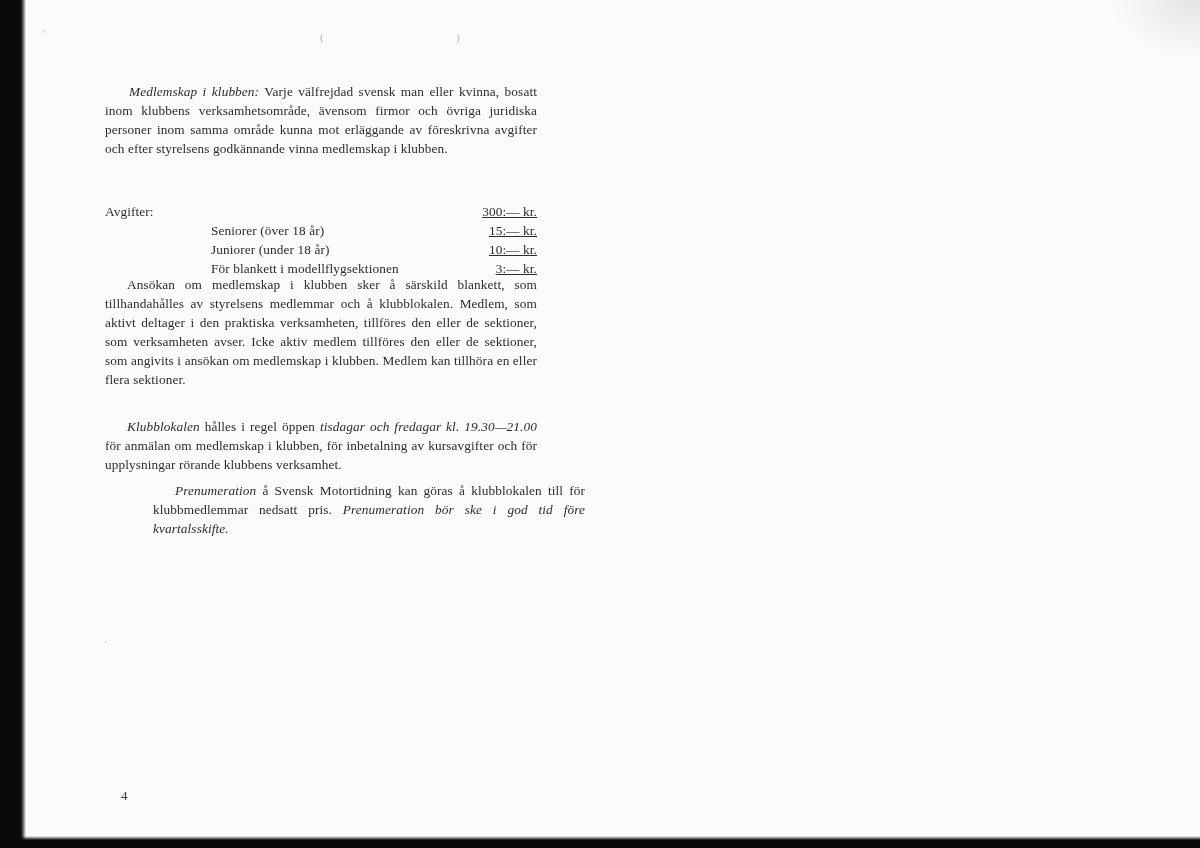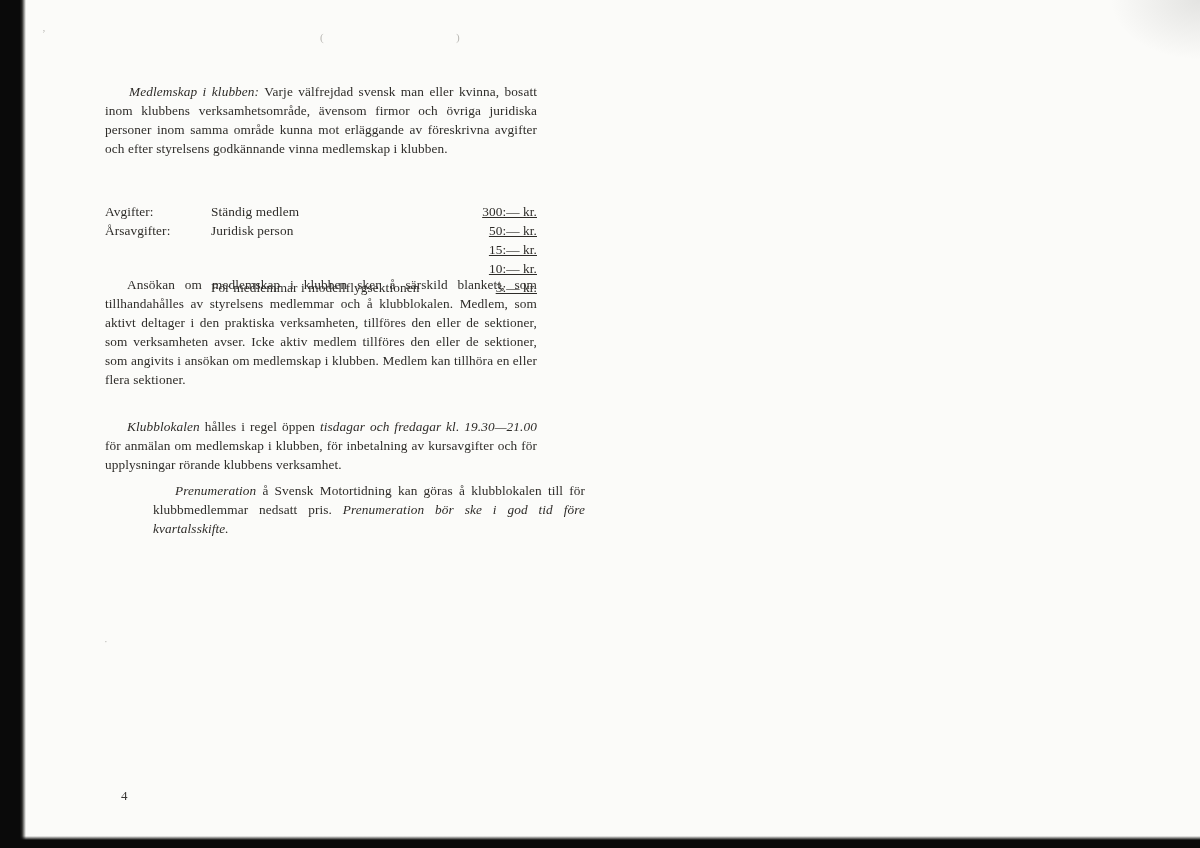--- a/index.html
+++ b/index.html
@@ -61,39 +61,35 @@
   <span class="speck" style="left:456px;top:32px;">)</span>
   <span class="speck" style="left:104px;top:636px;">·</span>
 
   <div class="page page-left">
 
     <p class="lp-block lp-p1 body-text just"><span class="ital">Medlemskap i klubben:</span><span> Varje välfrejdad svensk man eller kvinna, bosatt inom klubbens verksamhetsområde, ävensom firmor och övriga juridiska personer inom samma område kunna mot erläggande av föreskrivna avgifter och efter styrelsens godkännande vinna medlemskap i klubben.</span></p>
 
     <div class="lp-block lp-fees body-text">
       <div class="fee-row">
         <span>Avgifter:</span>
-        <span>Ständig medlem</span>
         <span class="fee-price">300:— kr.</span>
       </div>
       <div class="fee-row">
-        <span>Årsavgifter:</span>
-        <span>Juridisk person</span>
-        <span class="fee-price">50:— kr.</span>
-      </div>
-      <div class="fee-row">
         <span></span>
+        <span>Seniorer (över 18 år)</span>
         <span class="fee-price">15:— kr.</span>
       </div>
       <div class="fee-row">
         <span></span>
+        <span>Juniorer (under 18 år)</span>
         <span class="fee-price">10:— kr.</span>
       </div>
       <div class="fee-row">
         <span></span>
-        <span>För medlemmar i modellflygsektionen</span>
+        <span>För blankett i modellflygsektionen</span>
         <span class="fee-price">3:— kr.</span>
       </div>
     </div>
 
     <p class="lp-block lp-p2 body-text just">Ansökan om medlemskap i klubben sker å särskild blankett, som tillhandahålles av styrelsens medlemmar och å klubblokalen. Medlem, som aktivt deltager i den praktiska verksamheten, tillföres den eller de sektioner, som verksamheten avser. Icke aktiv medlem tillföres den eller de sektioner, som angivits i ansökan om medlemskap i klubben. Medlem kan tillhöra en eller flera sektioner.</p>
 
     <p class="lp-block lp-p3 body-text just"><span class="ital">Klubblokalen</span><span> hålles i regel öppen </span><span class="ital">tisdagar och fredagar kl. 19.30—21.00</span><span> för anmälan om medlemskap i klubben, för inbetalning av kursavgifter och för upplysningar rörande klubbens verksamhet.</span></p>
 
     <p class="lp-block lp-p4 body-text just"><span class="ital">Prenumeration</span><span> å Svensk Motortidning kan göras å klubblokalen till för klubbmedlemmar nedsatt pris. </span><span class="ital">Prenumeration bör ske i god tid före kvartalsskifte.</span></p>
 

